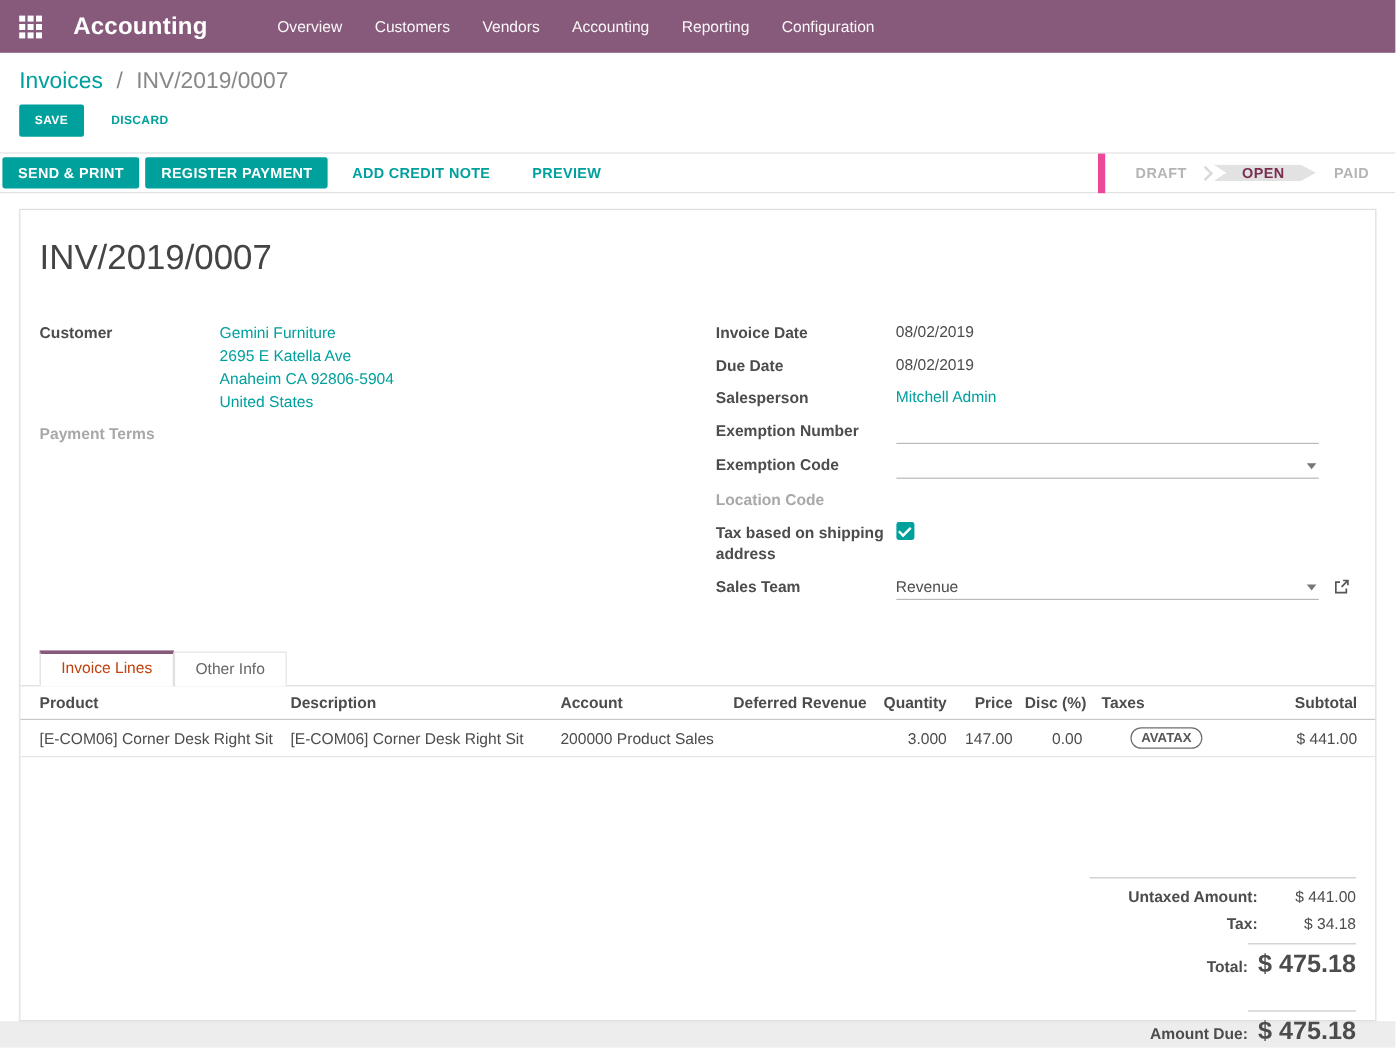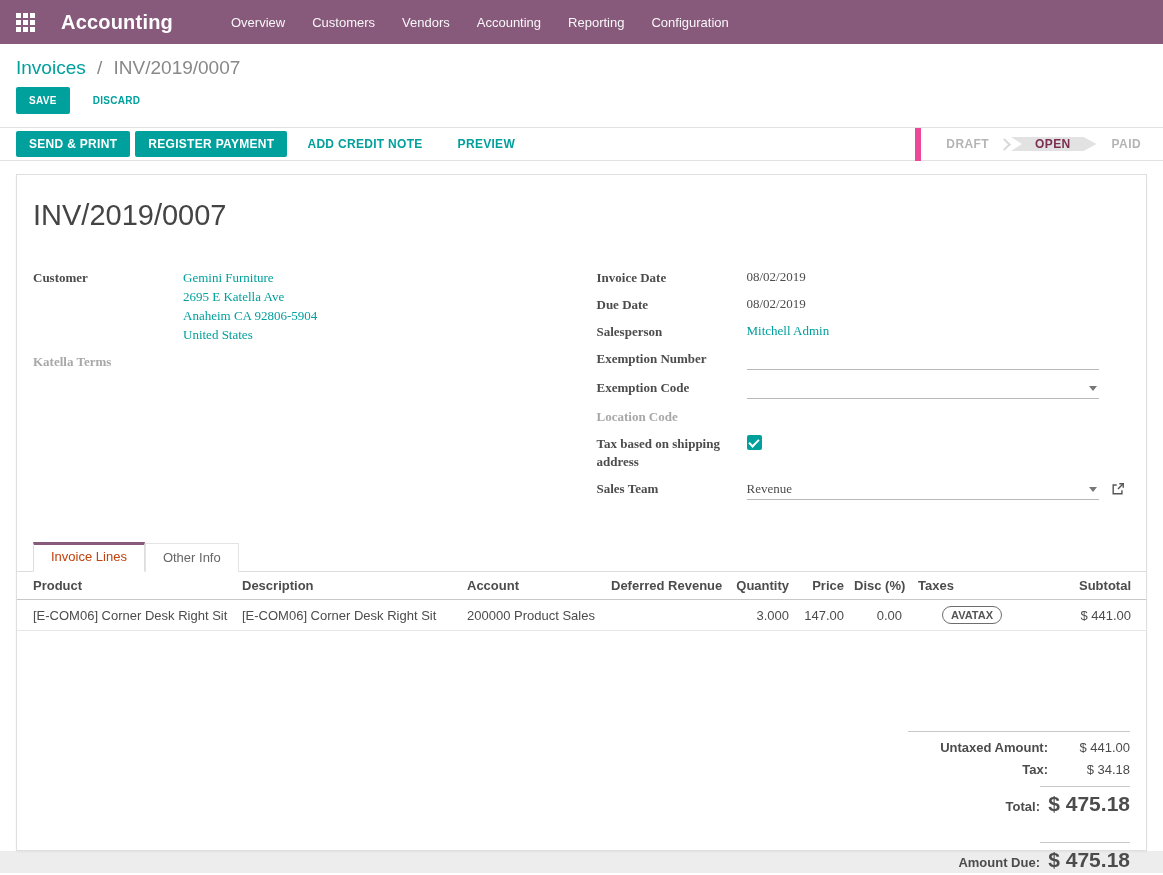--- a/index.html
+++ b/index.html
@@ -23,42 +23,42 @@
   
   .edit-actions { padding: 0 16px; height: 27px; margin-bottom: 13px; display: flex; gap: 10px; }
   .btn { font-family: "Liberation Sans", sans-serif; font-size: 10px; font-weight: 700; letter-spacing: .3px;
     border: none; border-radius: 2px; cursor: pointer; padding: 0 13px; height: 27px; }
   .btn-primary { background: #00A09D; color: #fff; }
   .btn-flat { background: transparent; color: #00A09D; }
 
   
   .toolbar { height: 34px; border-top: 1px solid #e2e2e2; border-bottom: 1px solid #e2e2e2;
     display: flex; align-items: center; justify-content: space-between; background: #fff; }
-  .toolbar-left { display: flex; align-items: center; gap: 5px; padding-left: 16px; }
+  .toolbar-left { display: flex; align-items: center; gap: 5px; padding-left: 2px; }
   .btn-sm { height: 26px; font-size: 12px; }
   .btn-flat.btn-sm { padding: 0 15px; }
   .statusbar { display: flex; align-items: center; height: 33px; border-left: 6px solid #ec4899;
     padding-left: 10px; margin-right: 0; }
   .step { display: flex; align-items: center; padding: 0 15px; font-size: 12px; font-weight: 700;
     letter-spacing: .4px; color: #b4b4b4; cursor: pointer; }
   .step-sep { width: 9px; height: 9px; border-top: 2px solid #d8d8d8; border-right: 2px solid #d8d8d8;
     transform: rotate(45deg); align-self: center; margin: 0 2px 0 -4px; }
   .step.active { background: #e2e2e2; color: #7A2E50; padding: 0 26px 0 24px;
     clip-path: polygon(0 0, calc(100% - 13px) 0, 100% 50%, calc(100% - 13px) 100%, 0 100%, 11px 50%); }
   .step:last-child { padding-right: 22px; }
 
   
   .sheet { margin: 13px 16px 0; height: 677px; background: #fff; border: 1px solid #dfdfdf;
     padding: 24px 16px 0; box-shadow: 0 1px 2px rgba(0,0,0,.05); position: relative; }
   .inv-title { font-size: 29px; font-weight: 400; color: #444; margin-bottom: 36px; }
 
   .fields { display: flex; }
   .fcol { width: 50%; }
   .fcol-right { padding-left: 15px; }
-  .frow { display: flex; align-items: flex-start; margin-bottom: 8px; min-height: 19px; font-family: Liberation Serif, serif; }
+  .frow { display: flex; align-items: flex-start; margin-bottom: 8px; min-height: 19px; }
   .flabel { width: 150px; flex-shrink: 0; font-weight: 700; color: #4c4c4c; line-height: 18px; padding-top: 1px; }
   .flabel.muted { color: #a8a8a8; }
   .fvalue { flex: 1; line-height: 18px; }
   .addr a { display: block; color: #00A09D; text-decoration: none; line-height: 19px; cursor: pointer; }
   .link { color: #00A09D; cursor: pointer; }
 
   .input-line { width: 352px; border-bottom: 1px solid #b9b9b9; height: 21px; position: relative; }
   .input-line .val { line-height: 20px; display: inline-block; }
   .caret { position: absolute; right: 2px; top: 8px; width: 0; height: 0;
     border-left: 4px solid transparent; border-right: 4px solid transparent; border-top: 5px solid #777; }
@@ -166,21 +166,21 @@
       <div class="frow">
         <div class="flabel">Customer</div>
         <div class="fvalue addr">
           <a>Gemini Furniture</a>
           <a>2695 E Katella Ave</a>
           <a>Anaheim CA 92806-5904</a>
           <a>United States</a>
         </div>
       </div>
       <div class="frow" style="margin-top: 8px;">
-        <div class="flabel muted">Katella Terms</div>
+        <div class="flabel muted">Payment Terms</div>
         <div class="fvalue"></div>
       </div>
     </div>
 
     <div class="fcol fcol-right">
       <div class="frow">
         <div class="flabel">Invoice Date</div>
         <div class="fvalue">08/02/2019</div>
       </div>
       <div class="frow">

